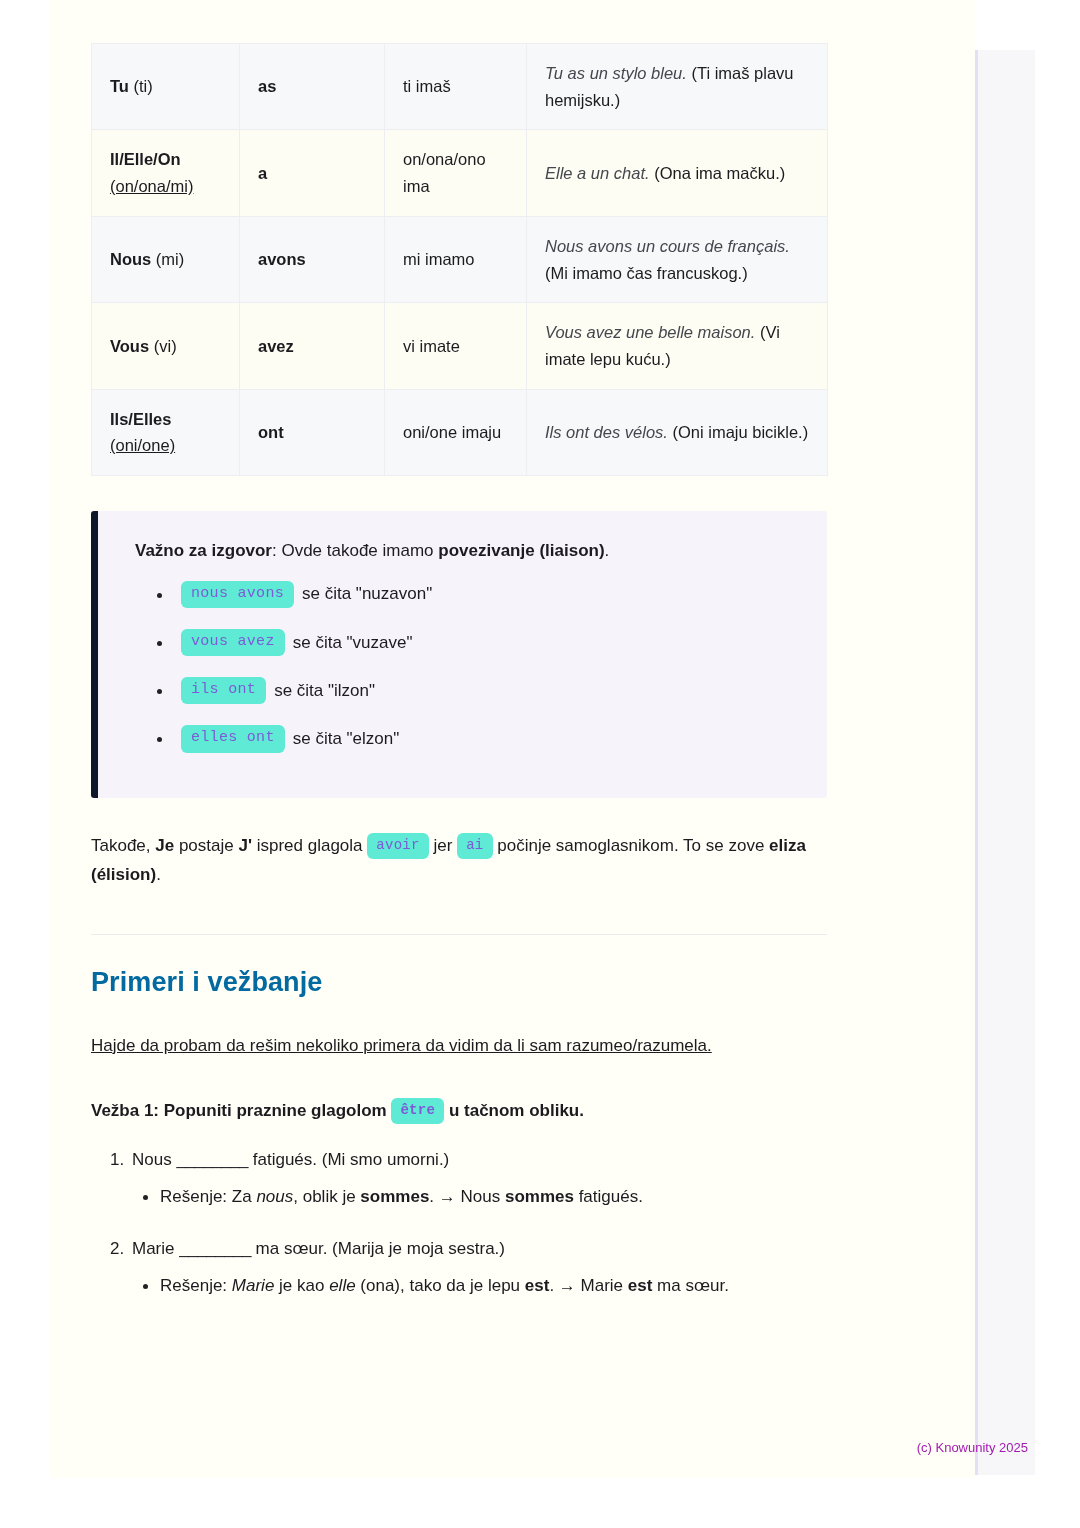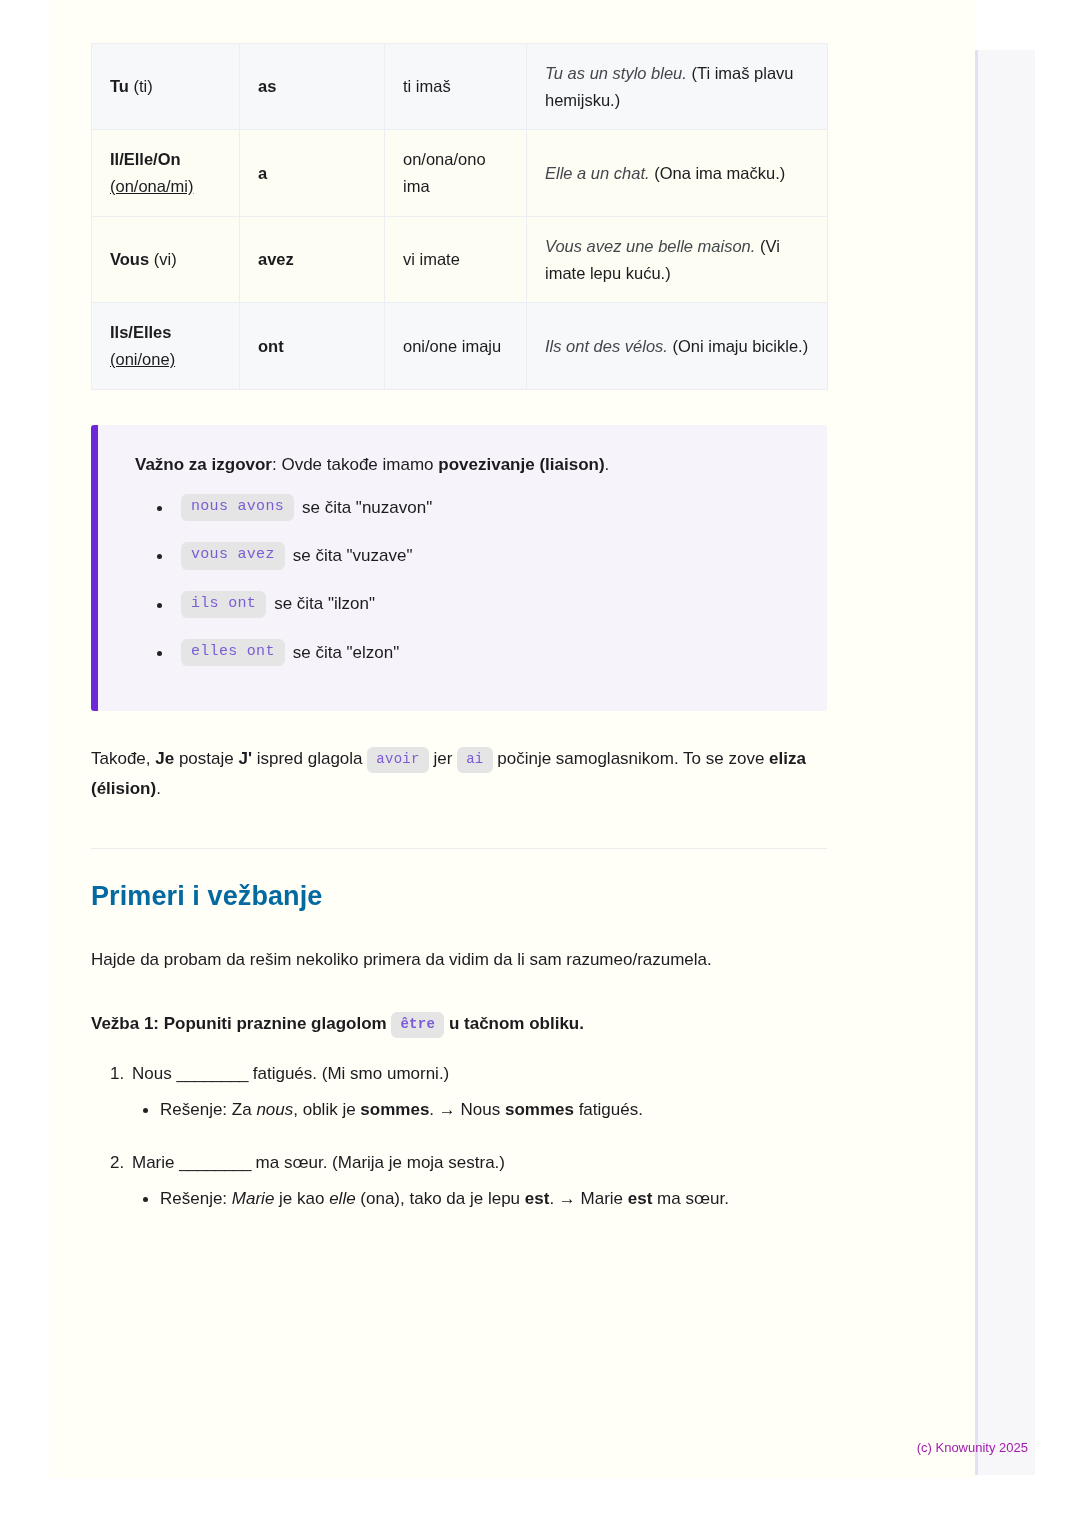--- a/index.html
+++ b/index.html
@@ -73,21 +73,21 @@
   .form-cell { font-weight: 700; }
   .ex-fr { font-style: italic; color: #44474d; }
   .ex-sr { color: #1c1c20; }
 
   
   .callout {
     margin-top: 35px;
     width: 736px;
     box-sizing: border-box;
     background: #f6f3fa;
-    border-left: 7px solid #6d28d9;
+    border-left: 7px solid #0f172a;
     border-radius: 3px;
     padding: 27px 30px 34px 37px;
   }
   .callout-title {
     font-size: 17px;
     line-height: 1.55;
     margin: 0 0 6px 0;
   }
   .callout-title b { font-weight: 700; }
   .callout ul {
@@ -112,40 +112,40 @@
     width: 5px; height: 5px;
     margin-top: -2px;
     border-radius: 50%;
     background: #222;
   }
 
   
   .chip {
     display: inline-block;
     font-family: "Liberation Mono", "DejaVu Sans Mono", monospace;
-    background: #e5e5e5;
+    background: #5eead4;
     color: #7c5cd6;
     border-radius: 6px;
     padding: 3px 10px 4px 10px;
     font-size: 15px;
     line-height: 1.35;
     letter-spacing: .3px;
     white-space: nowrap;
     vertical-align: middle;
   }
   .chip-sm { font-size: 14px; padding: 3px 9px 4px 9px; }
 
   
   .para {
     font-size: 17px;
     line-height: 1.75;
     margin: 33px 0 0 0;
     width: 736px;
   }
-  .para.justify { text-align: justify; }
+  .para.justify { text-align: justify; text-decoration: underline; }
   .para b { font-weight: 700; }
 
   .divider {
     width: 736px;
     height: 1px;
     background: #ececec;
     margin: 44px 0 0 0;
     border: 0;
   }
 
@@ -238,20 +238,32 @@
           <span class="pron-stack">
             <span class="pron-main">Il/Elle/On</span>
             <span class="pron-sub">(on/ona/mi)</span>
           </span>
         </td>
         <td class="form-cell">a</td>
         <td>on/ona/ono ima</td>
         <td>
           <span class="ex-fr">Elle a un chat.</span>
           <span class="ex-sr">(Ona ima mačku.)</span>
+        </td>
+      </tr>
+      <tr class="row-a">
+        <td>
+          <span class="pron-main">Nous</span>
+          <span class="pron-sub">(mi)</span>
+        </td>
+        <td class="form-cell">avons</td>
+        <td>mi imamo</td>
+        <td>
+          <span class="ex-fr">Nous avons un cours de français.</span>
+          <span class="ex-sr">(Mi imamo čas francuskog.)</span>
         </td>
       </tr>
       <tr class="row-b">
         <td>
           <span class="pron-main">Vous</span>
           <span class="pron-sub">(vi)</span>
         </td>
         <td class="form-cell">avez</td>
         <td>vi imate</td>
         <td>

